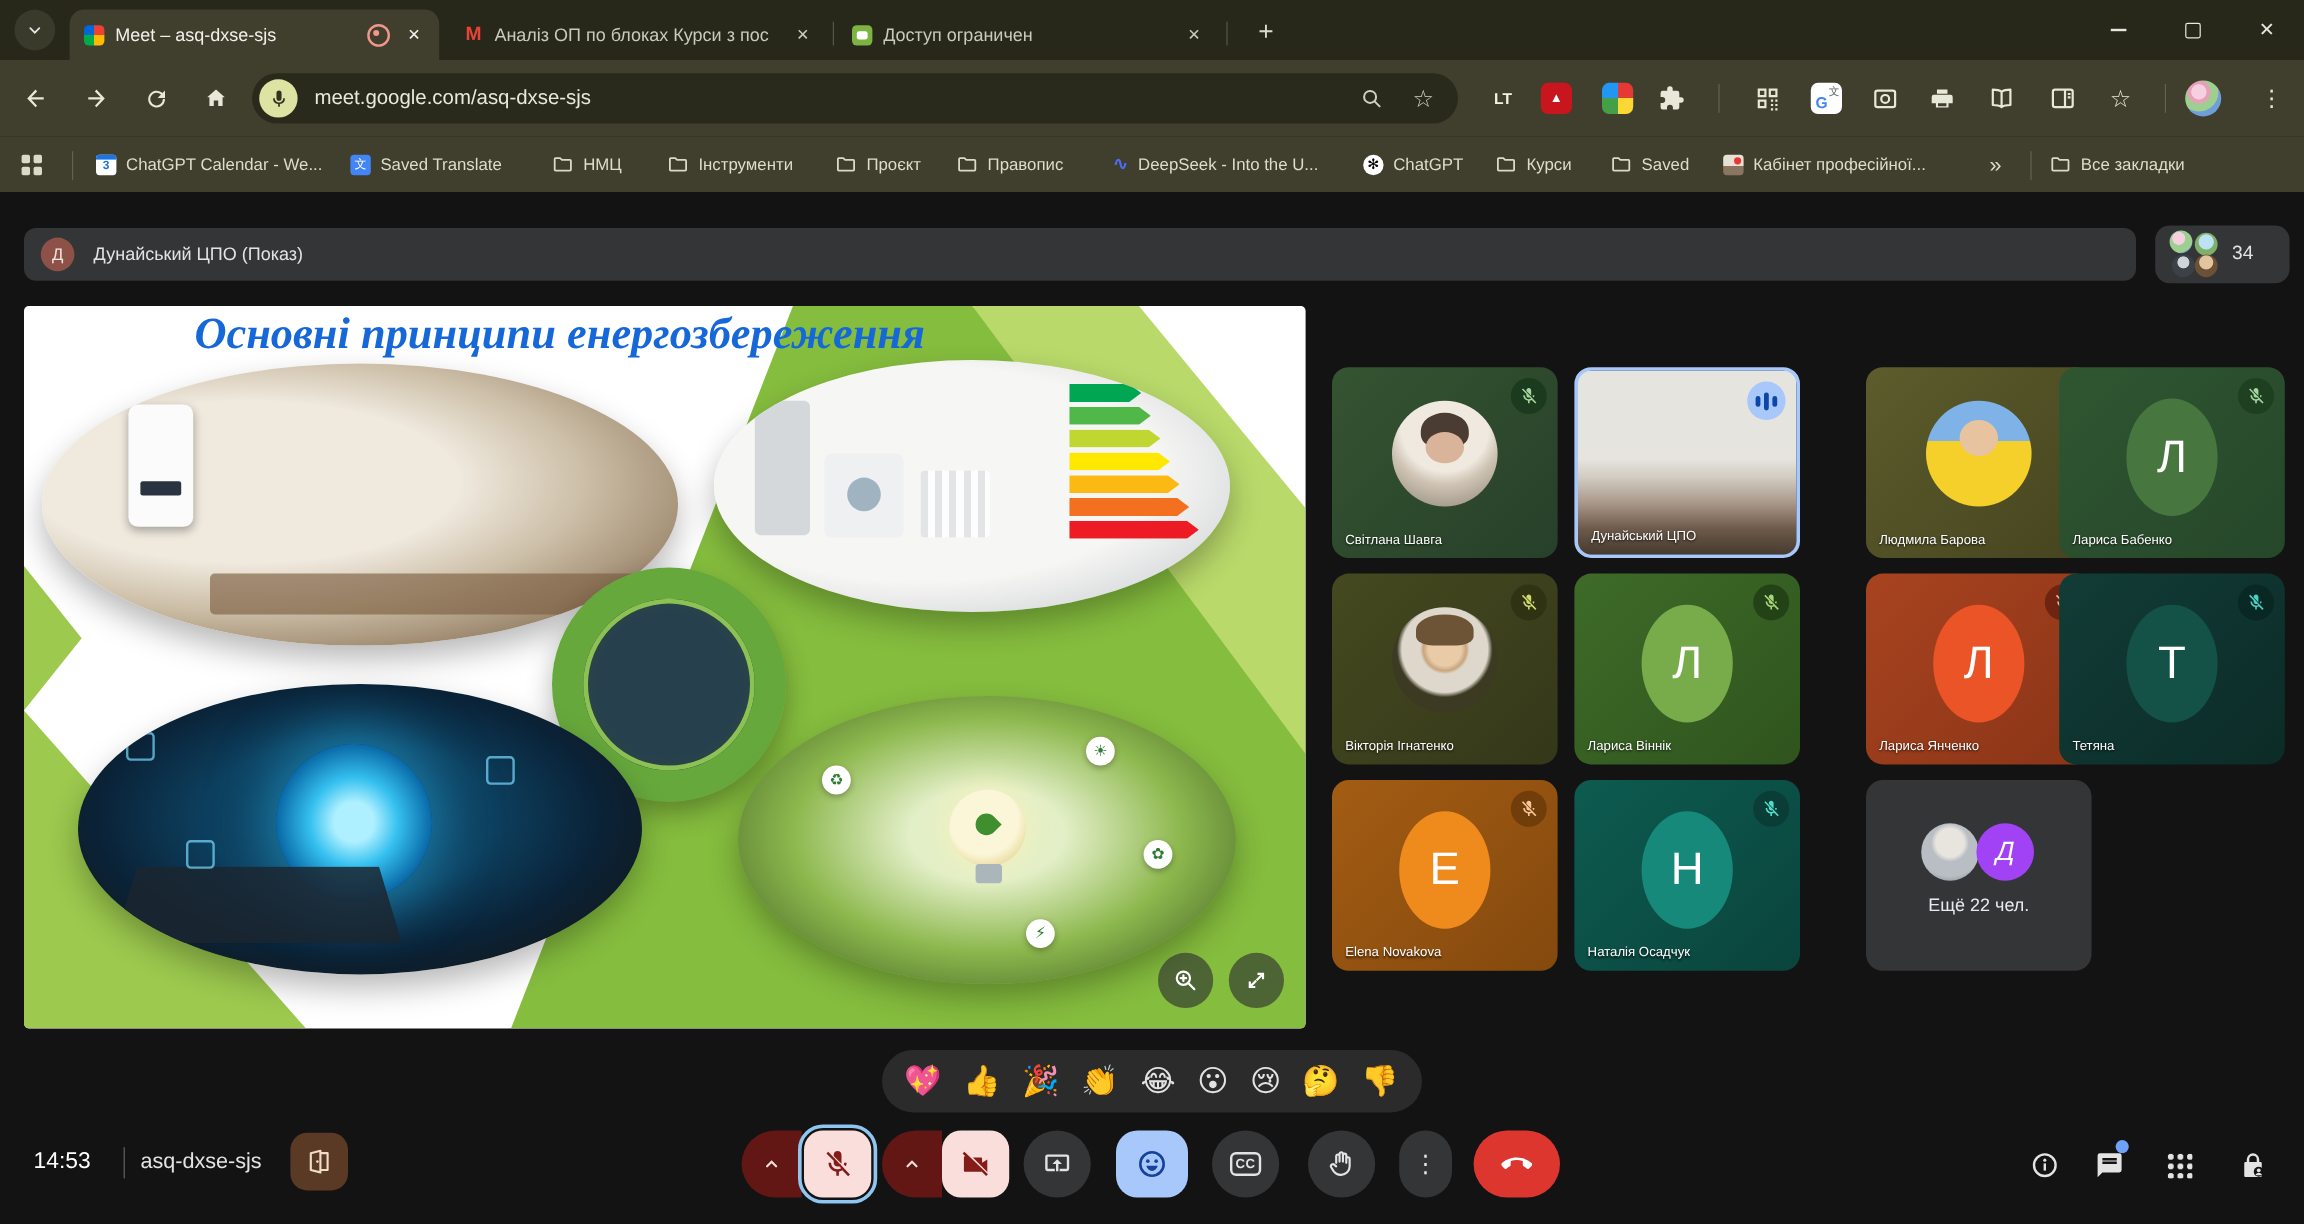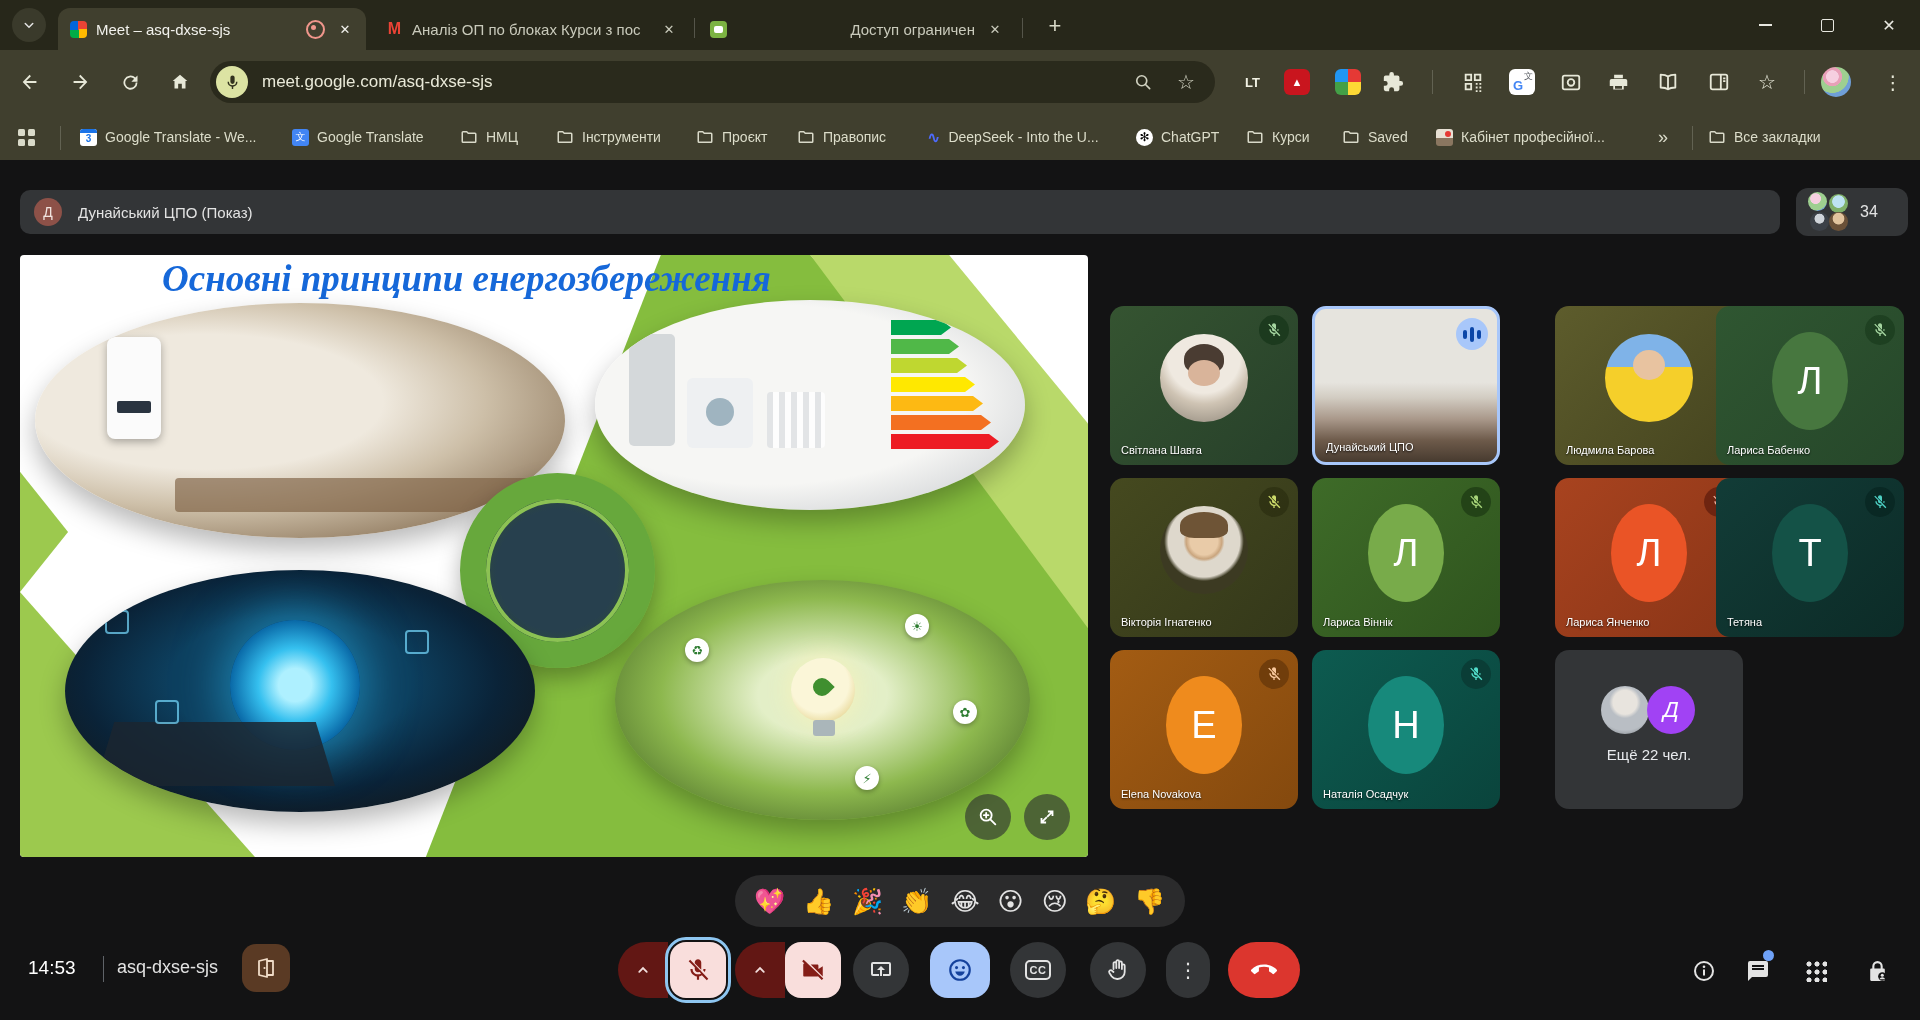--- a/index.html
+++ b/index.html
@@ -326,21 +326,21 @@
       <span class="tab-title">Meet – asq-dxse-sjs</span>
       <span class="rec"></span>
       <span class="tclose">✕</span>
     </div>
     <div class="tab" style="left:374px;width:316px;">
       <span class="fav fav-gmail">M</span>
       <span class="tab-title">Аналіз ОП по блоках Курси з пос</span>
       <span class="tclose">✕</span>
     </div>
     <span class="tabsep" style="left:694px;"></span>
-    <div class="tab" style="left:698px;width:318px;text-align:right;">
+    <div class="tab" style="left:698px;width:318px;">
       <span class="fav fav-chat">
           <i></i>
         </span>
       <span class="tab-title">Доступ ограничен</span>
       <span class="tclose">✕</span>
     </div>
     <span class="tabsep" style="left:1022px;"></span>
     <div class="newtab">+</div>
     <div class="winctls">
       <div class="winbtn">
@@ -452,25 +452,25 @@
           <i></i>
           <i></i>
           <i></i>
         </span>
       </div>
     <span class="vsep" style="left:60px;top:12px;"></span>
     <div class="bkitem" style="left:80px;">
       <span class="calchip">
           <b>3</b>
         </span>
-      <span>Google Translate - We...</span>
+      <span>ChatGPT Calendar - We...</span>
     </div>
     <div class="bkitem" style="left:292px;">
       <span class="gt16">文</span>
-      <span>Google Translate</span>
+      <span>Saved Translate</span>
     </div>
     <div class="bkitem" style="left:460px;">
       <svg width="18" height="18" style="color:#d9dac9">
           <use href="#i-folder"></use>
         </svg>
       <span>НМЦ</span>
     </div>
     <div class="bkitem" style="left:556px;">
       <svg width="18" height="18" style="color:#d9dac9">
           <use href="#i-folder"></use>

